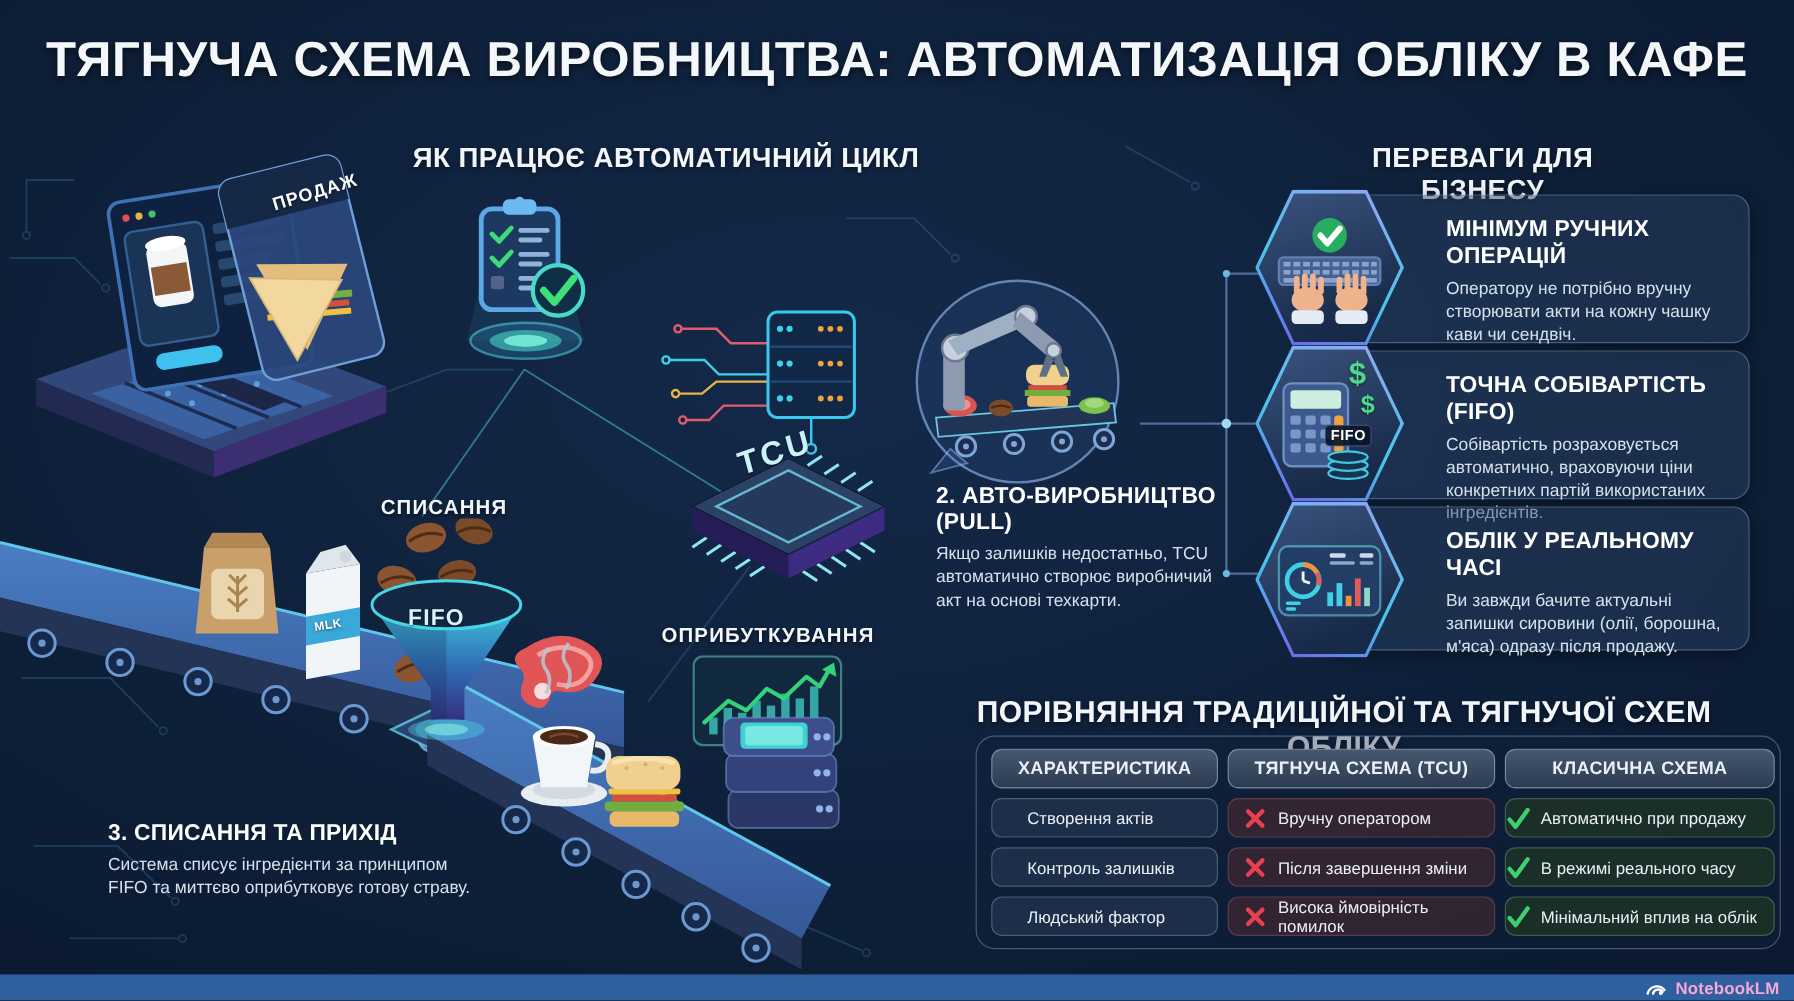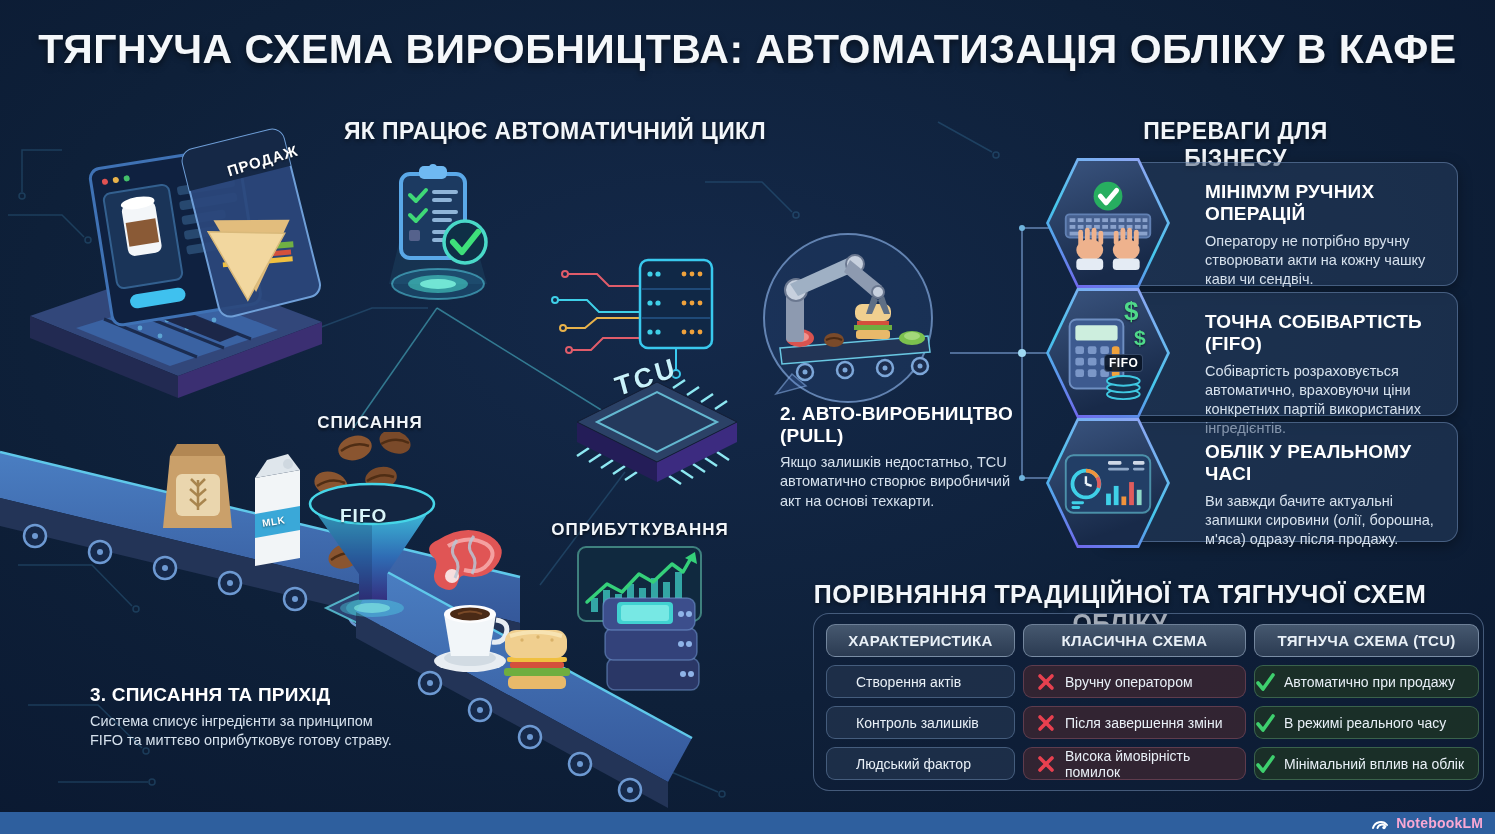--- a/index.html
+++ b/index.html
@@ -573,22 +573,22 @@
           <rect x="12" y="73" width="9" height="3" rx="1.5"></rect>
       </g>
     </svg>
   </div>
 
   <div class="abs h-section" style="left:780px;top:580px;width:680px;font-size:25px;">ПОРІВНЯННЯ ТРАДИЦІЙНОЇ ТА ТЯГНУЧОЇ СХЕМ ОБЛІКУ</div>
 
   <div class="abs table-wrap" style="left:813px;top:613px;width:671px;height:178px;">
     <div class="t-grid">
       <div class="cell cell-head">ХАРАКТЕРИСТИКА</div>
+      <div class="cell cell-head">ТЯГНУЧА СХЕМА (TCU)</div>
       <div class="cell cell-head">КЛАСИЧНА СХЕМА</div>
-      <div class="cell cell-head">ТЯГНУЧА СХЕМА (TCU)</div>
 
       <div class="cell cell-feat">Створення актів</div>
       <div class="cell cell-classic">
         <svg class="mark" viewBox="0 0 20 20">
             <g stroke="#e8404f" stroke-width="3.6" stroke-linecap="round">
               <line x1="4" y1="4" x2="16" y2="16"></line>
               <line x1="16" y1="4" x2="4" y2="16"></line>
             </g>
           </svg>
         <span>Вручну оператором</span>

